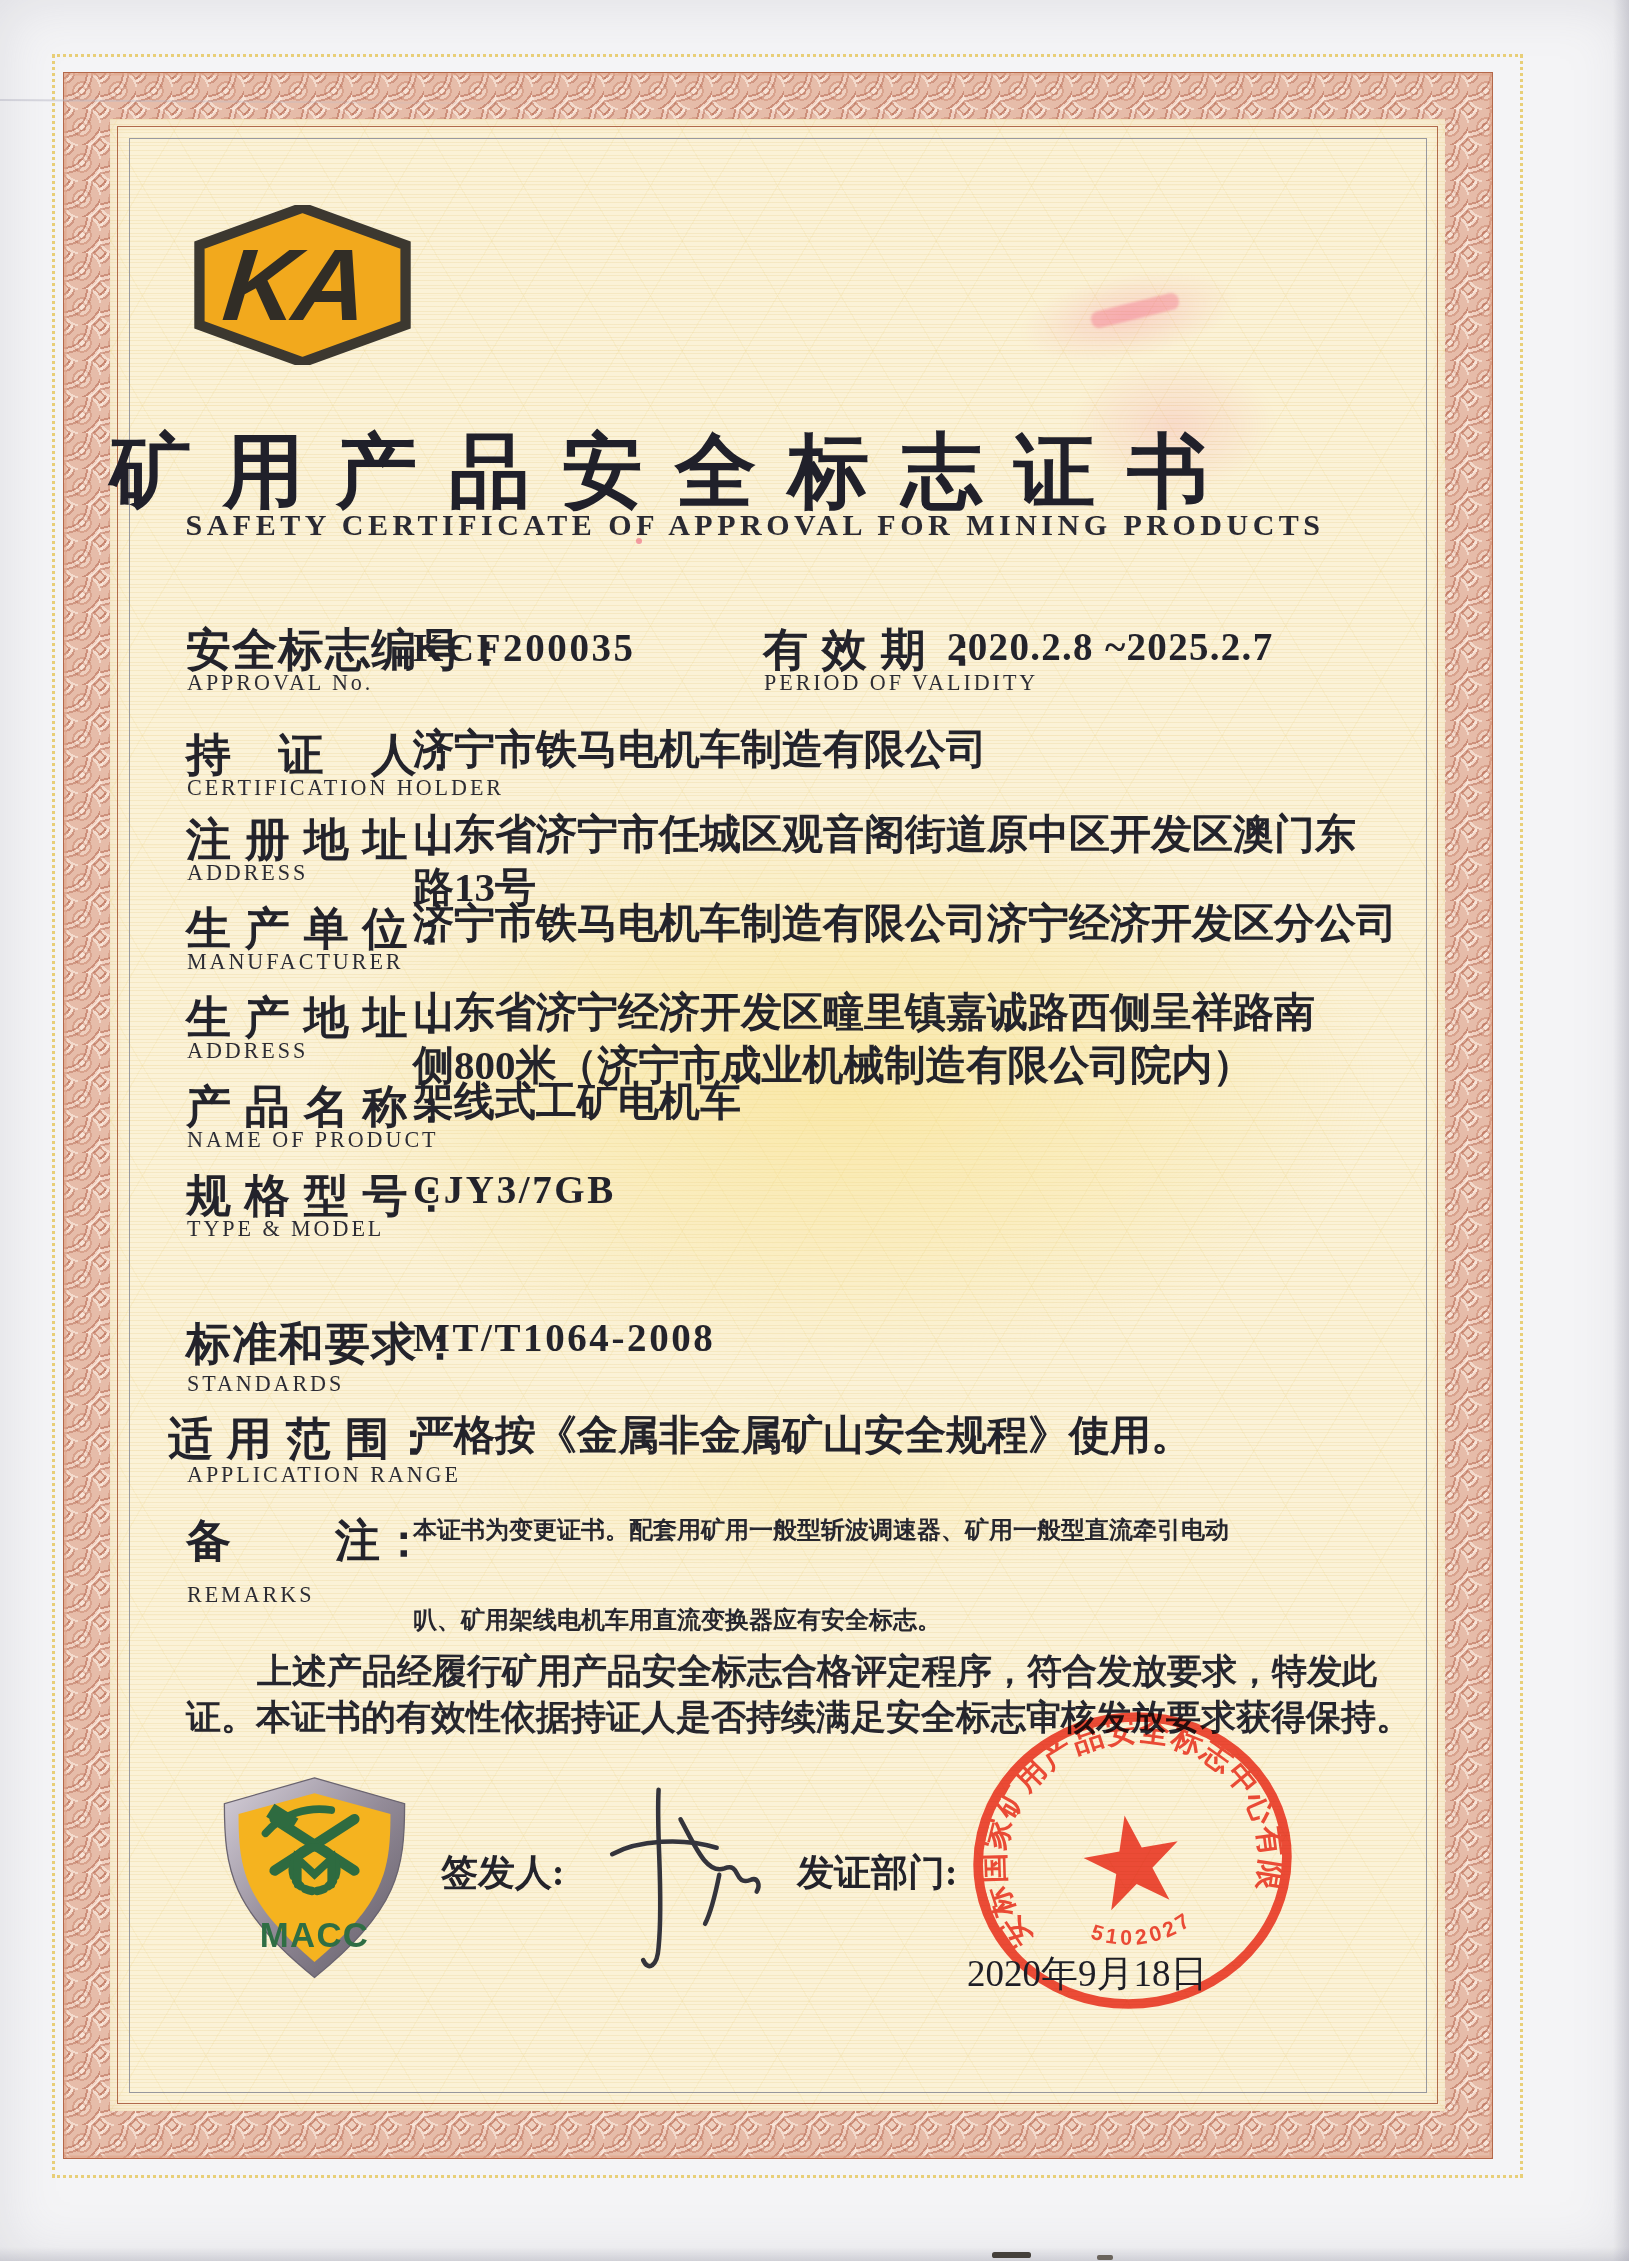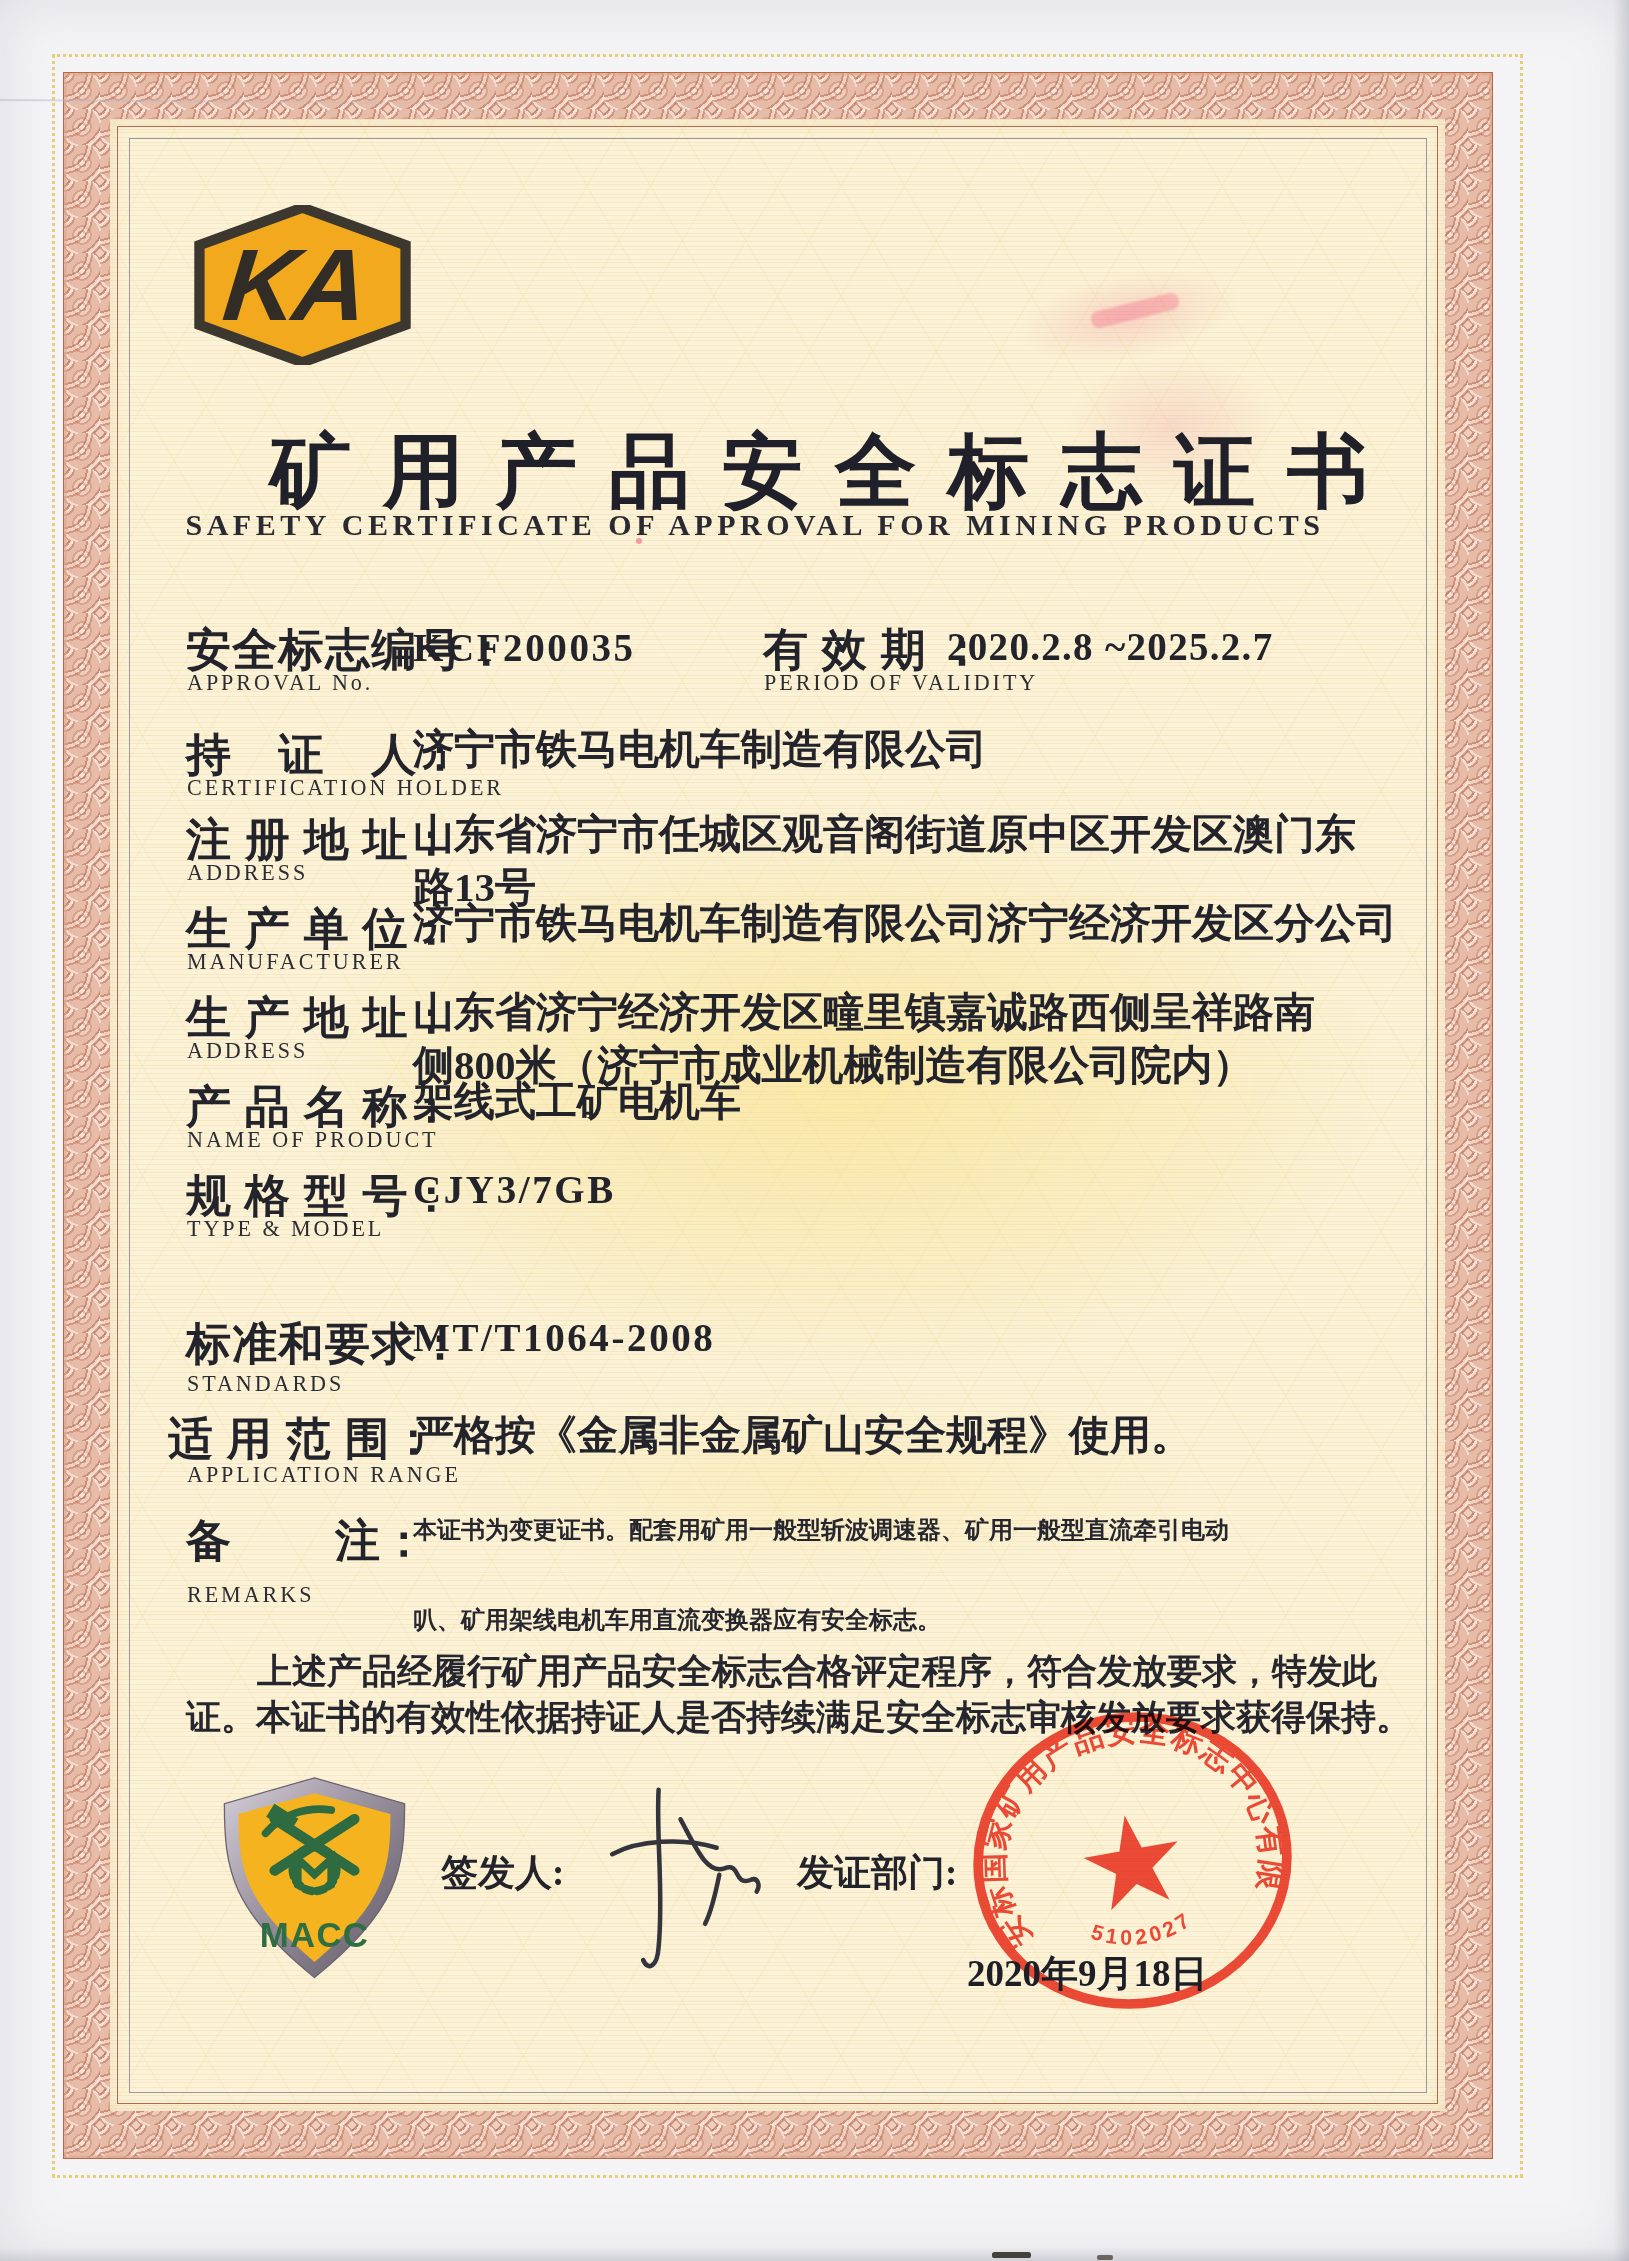--- a/index.html
+++ b/index.html
@@ -40,33 +40,33 @@
   .bleed3{left:1090px;top:302px;width:90px;height:17px;transform:rotate(-14deg);filter:blur(1.3px);
        background:rgba(240,70,115,.28);border-radius:7.7px;}
   .dotpink{left:636px;top:538px;width:5.8px;height:5.8px;border-radius:50%;background:rgba(235,70,110,.5);filter:blur(0.6px);}
   .crease{left:0;top:101px;width:593px;height:1.9px;transform:rotate(.4deg);
        background:linear-gradient(90deg, rgba(185,185,198,.55), transparent);}
   .rshade{right:0;top:0;width:17px;height:100%;background:linear-gradient(90deg, transparent, rgba(150,150,165,.35));}
   .bshade{left:0;bottom:0;width:100%;height:14px;background:linear-gradient(0deg, rgba(150,150,165,.30), transparent);}
   .speck1{left:992px;top:2252px;width:39px;height:5.8px;background:#44403a;border-radius:2.6px;filter:blur(0.6px);}
   .speck2{left:1097px;top:2255px;width:15.5px;height:4.5px;background:#6a645c;border-radius:1.9px;}
   
-  .title{left:110px;top:418px;width:1290px;text-align:right;
+  .title{left:110px;top:418px;width:1290px;text-align:left;
          font-size:81px;font-weight:700;letter-spacing:32px;color:#20202a;white-space:nowrap;}
   .subtitle{left:110px;top:508px;width:1290px;text-align:center;
          font-size:30px;font-weight:700;letter-spacing:4.5px;color:#2a2a33;white-space:nowrap;}
   .cn-label{font-size:45px;font-weight:700;letter-spacing:1.3px;white-space:nowrap;color:#23232b;}
   .en-label{font-size:24px;font-weight:400;letter-spacing:3.2px;white-space:nowrap;color:#2c2c34;
             transform:scaleX(.92);transform-origin:left top;}
   .value{font-size:41px;font-weight:600;white-space:nowrap;color:#23232b;}
   .value-code{font-size:39px;font-weight:700;letter-spacing:2.6px;white-space:nowrap;color:#23232b;}
   .remark{font-size:24px;font-weight:600;white-space:nowrap;color:#26262e;}
   .stmt{font-size:35px;font-weight:600;white-space:nowrap;color:#26262e;}
   .sign-label{font-size:37px;font-weight:700;white-space:nowrap;color:#23232b;}
-  .date{font-size:37px;font-weight:700;white-space:nowrap;color:#1e1e26;z-index:9;}
+  .date{font-size:37px;font-weight:400;white-space:nowrap;color:#1e1e26;z-index:9;}
   .seal{left:952px;top:1696px;z-index:8;mix-blend-mode:multiply;opacity:.94;}
   .sigsvg{left:567px;top:1778px;z-index:6;}
   .shield{left:210px;top:1774px;z-index:6;}
   .badge{left:193px;top:205px;}
 </style>
 </head>
 <body>
 
 <div class="page">
 

